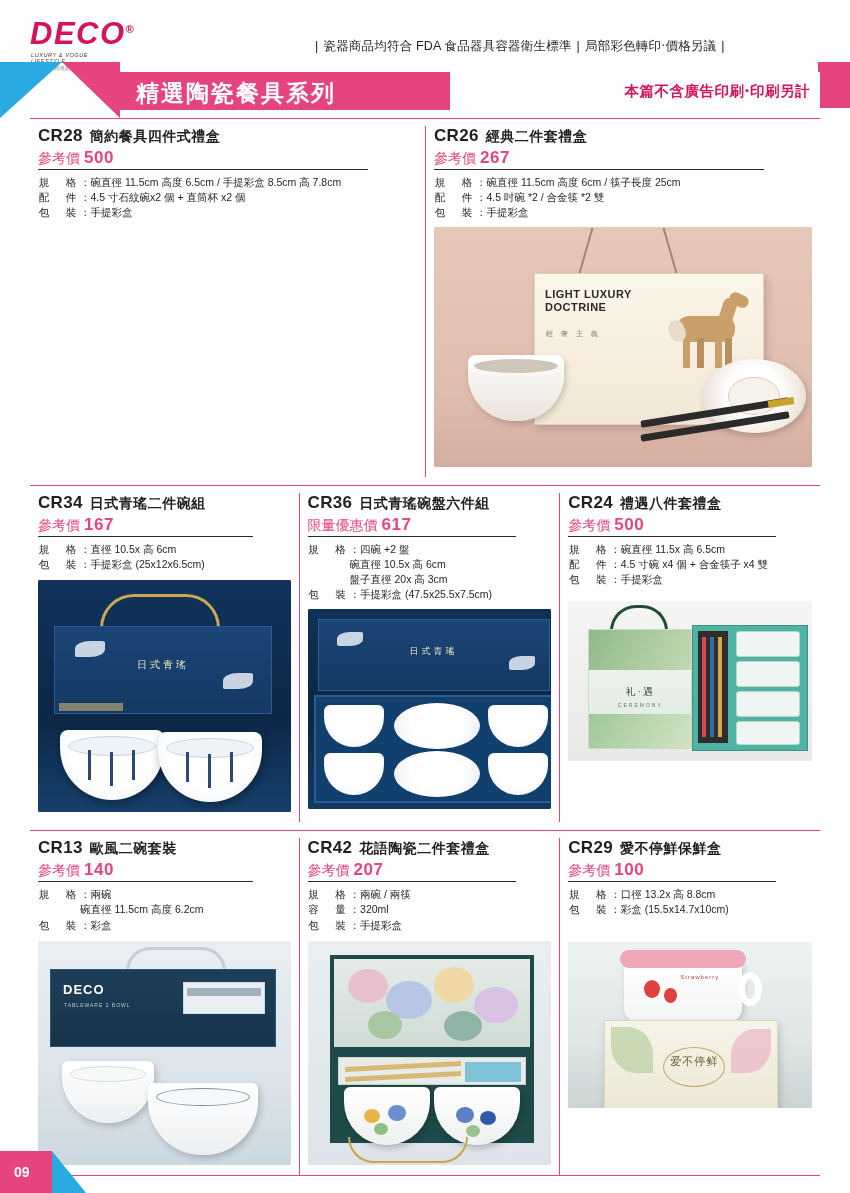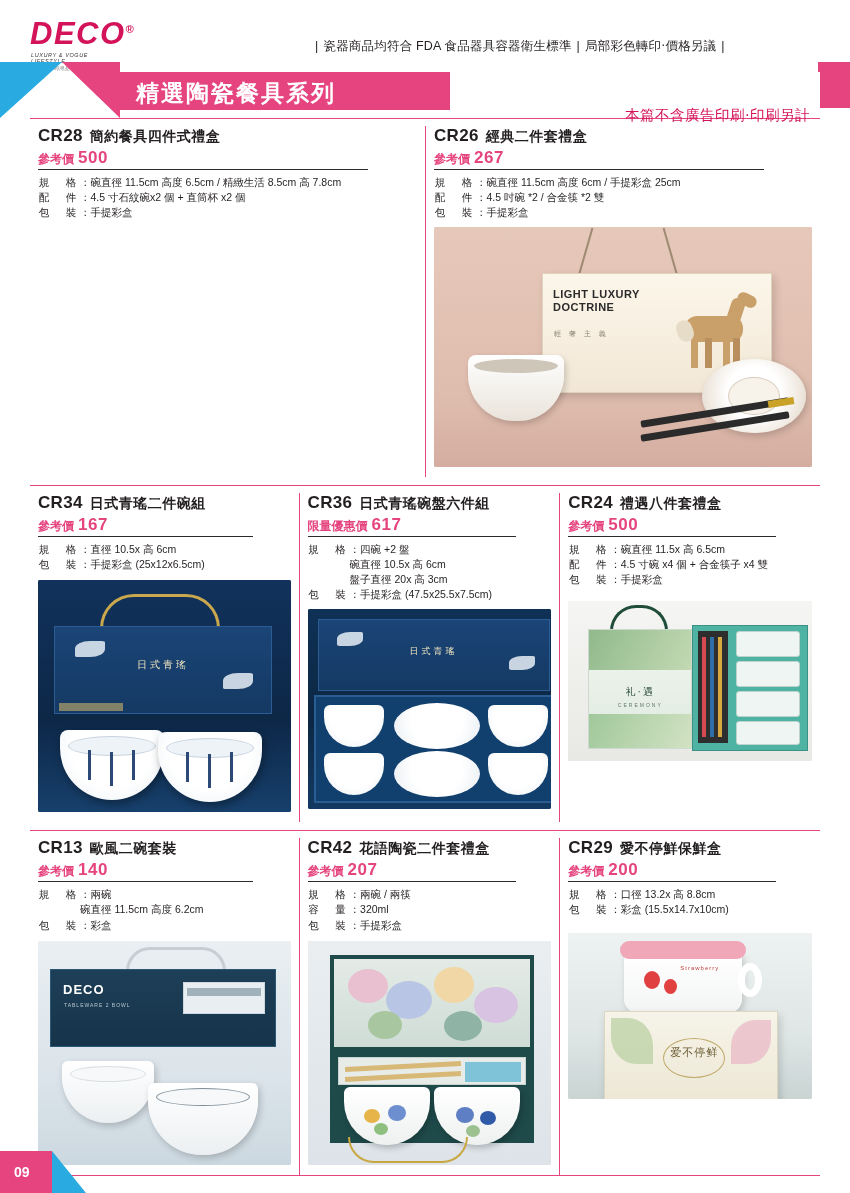--- a/index.html
+++ b/index.html
@@ -85,23 +85,22 @@
     color:#ffffff;
     font-size: 23px;
     font-weight: bold;
     letter-spacing: 2px;
   }
   .title-right {
     position:absolute;
     right: 10px; top: 10px;
     color:#d4145a;
     font-size: 14.5px;
-    font-weight: normal;
+    font-weight: bold;
     letter-spacing: 0.5px;
-    margin-top: 24px;
   }
   
   .deco-tri-blue {
     position:absolute; left:0; top:62px;
     width:0; height:0;
     border-left: 62px solid #29abe2;
     border-bottom: 56px solid transparent;
   }
   .deco-tri-pink {
     position:absolute; left:62px; top:62px;
@@ -146,23 +145,22 @@
     margin-top: 2px;
     border-bottom: 1px solid #2b2b2b;
     padding-bottom: 1px;
     display: flex;
     align-items: baseline;
     gap: 4px;
     width: fit-content;
     min-width: 150px;
   }
   .price-label {
-    font-size: 12px;
+    font-size: 14px;
     color: #e5447e;
-    font-weight: bold;
   }
   .price-value {
     font-size: 17px;
     color: #e5447e;
     font-weight: bold;
     letter-spacing: 0.5px;
   }
   .specs {
     margin-top: 5px;
     font-size: 10.5px;
@@ -266,21 +264,21 @@
         <span class="sku">CR28</span>
         <span class="pname">簡約餐具四件式禮盒</span>
       </div>
       <div class="price-wrap" style="min-width:330px;">
         <span class="price-label">參考價</span>
         <span class="price-value">500</span>
       </div>
       <div class="specs">
         <div class="spec-row">
             <span class="spec-key">規　格</span>
-            <span class="spec-val">：<span>碗直徑 11.5cm 高度 6.5cm / 精緻生活 8.5cm 高 7.8cm</span></span>
+            <span class="spec-val">：<span>碗直徑 11.5cm 高度 6.5cm / 手提彩盒 8.5cm 高 7.8cm</span></span>
           </div>
         <div class="spec-row">
             <span class="spec-key">配　件</span>
             <span class="spec-val">：<span>4.5 寸石紋碗x2 個 + 直筒杯 x2 個</span></span>
           </div>
         <div class="spec-row">
             <span class="spec-key">包　裝</span>
             <span class="spec-val">：<span>手提彩盒</span></span>
           </div>
       </div>
@@ -291,38 +289,38 @@
         <span class="sku">CR26</span>
         <span class="pname">經典二件套禮盒</span>
       </div>
       <div class="price-wrap" style="min-width:330px;">
         <span class="price-label">參考價</span>
         <span class="price-value">267</span>
       </div>
       <div class="specs">
         <div class="spec-row">
             <span class="spec-key">規　格</span>
-            <span class="spec-val">：<span>碗直徑 11.5cm 高度 6cm / 手提彩盒 25cm</span></span>
+            <span class="spec-val">：<span>碗直徑 11.5cm 高度 6cm / 筷子長度 25cm</span></span>
           </div>
         <div class="spec-row">
             <span class="spec-key">配　件</span>
             <span class="spec-val">：<span>4.5 吋碗 *2 / 合金筷 *2 雙</span></span>
           </div>
         <div class="spec-row">
             <span class="spec-key">包　裝</span>
             <span class="spec-val">：<span>手提彩盒</span></span>
           </div>
       </div>
       <div class="photo p-cr26" style="height:240px;">
         <div class="ph" style="left:0;top:0;width:100%;height:100%;background:linear-gradient(180deg,#e6c8ba 0%,#dfbdae 70%,#d4ada0 100%);"></div>
 
         <div class="ph" style="left:150px;top:0;width:2px;height:54px;background:#9d8a72;transform:rotate(16deg);"></div>
         <div class="ph" style="left:236px;top:0;width:2px;height:54px;background:#9d8a72;transform:rotate(-16deg);"></div>
 
-        <div class="ph" style="left:108px;top:46px;width:230px;height:120px;background:linear-gradient(180deg,#fcf6ea,#f2e7d6);border:1px solid #e0d3bd;box-shadow:3px 4px 8px rgba(0,0,0,.15);">
+        <div class="ph" style="left:100px;top:46px;width:230px;height:152px;background:linear-gradient(180deg,#fcf6ea,#f2e7d6);border:1px solid #e0d3bd;box-shadow:3px 4px 8px rgba(0,0,0,.15);">
           <div class="box-label" style="left:10px;top:14px;width:110px;text-align:left;font-size:11px;font-weight:bold;color:#2a2a2a;line-height:1.2;letter-spacing:0.5px;">LIGHT LUXURY DOCTRINE</div>
           <div class="box-label" style="left:11px;top:56px;width:110px;text-align:left;font-size:7px;color:#8a8274;letter-spacing:3px;">輕 奢 主 義</div>
 
           <div class="ph" style="left:128px;top:16px;width:92px;height:88px;">
             <div class="ph" style="left:14px;top:26px;width:58px;height:26px;background:#c9a06a;border-radius:12px;"></div>
             <div class="ph" style="left:58px;top:8px;width:14px;height:26px;background:#c9a06a;border-radius:6px;transform:rotate(18deg);"></div>
             <div class="ph" style="left:66px;top:4px;width:20px;height:12px;background:#c9a06a;border-radius:6px;transform:rotate(26deg);"></div>
             <div class="ph" style="left:20px;top:48px;width:7px;height:30px;background:#c9a06a;"></div>
             <div class="ph" style="left:34px;top:48px;width:7px;height:30px;background:#b88f5d;"></div>
             <div class="ph" style="left:52px;top:48px;width:7px;height:30px;background:#c9a06a;"></div>
@@ -586,33 +584,33 @@
       </div>
     </div>
 
     <div class="cell divider" style="width:33%;">
       <div class="sku-line">
         <span class="sku">CR29</span>
         <span class="pname">愛不停鮮保鮮盒</span>
       </div>
       <div class="price-wrap" style="min-width:208px;">
         <span class="price-label">參考價</span>
-        <span class="price-value">200</span>
+        <span class="price-value">100</span>
       </div>
       <div class="specs">
         <div class="spec-row">
             <span class="spec-key">規　格</span>
             <span class="spec-val">：<span>口徑 13.2x 高 8.8cm</span></span>
           </div>
         <div class="spec-row">
             <span class="spec-key">包　裝</span>
             <span class="spec-val">：<span>彩盒 (15.5x14.7x10cm)</span></span>
           </div>
       </div>
-      <div class="photo p-cr29" style="height:166px;margin-top:15px;">
+      <div class="photo p-cr29" style="height:166px;margin-top:24px;">
         <div class="ph" style="left:0;top:0;width:100%;height:100%;background:linear-gradient(180deg,#f0f3f3,#dfe6e6 60%,#c9d4d3);"></div>
         <div class="ph" style="left:0;top:0;width:100%;height:46%;background:linear-gradient(180deg,#eef2f2,#e2e9e8);"></div>
 
         <div class="ph" style="left:56px;top:18px;width:118px;height:62px;background:linear-gradient(180deg,#ffffff,#f3f5f4);border-radius:8px 8px 14px 14px;box-shadow:2px 3px 7px rgba(0,0,0,.18);">
           <div class="ph" style="left:-4px;top:-10px;width:126px;height:18px;background:#f0a7b8;border-radius:9px;"></div>
           <div class="ph" style="left:20px;top:20px;width:16px;height:18px;border-radius:50% 50% 50% 50%;background:#e0403f;"></div>
           <div class="ph" style="left:40px;top:28px;width:13px;height:15px;border-radius:50%;background:#e0403f;"></div>
           <div class="box-label" style="left:56px;top:14px;width:60px;text-align:left;font-size:6px;color:#c0413f;">Strawberry</div>
         </div>
         <div class="ph" style="left:170px;top:30px;width:24px;height:34px;border:7px solid #ffffff;border-radius:50%;"></div>

